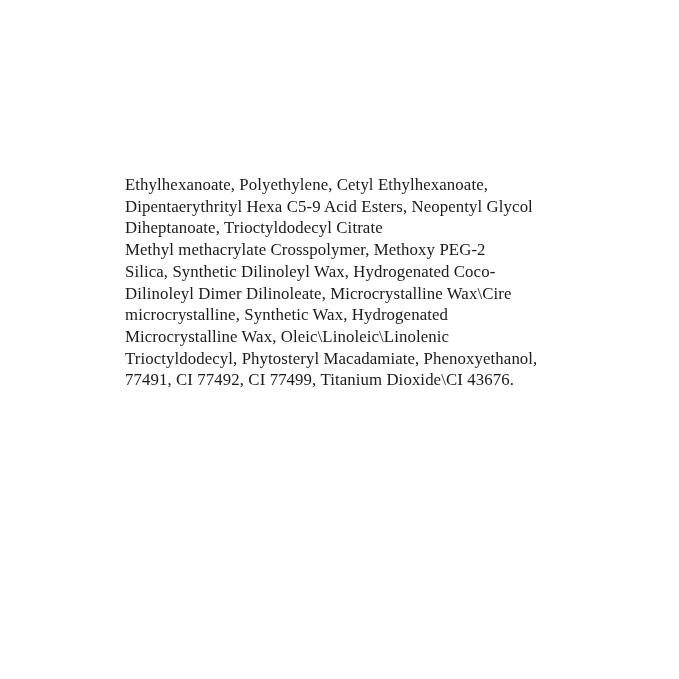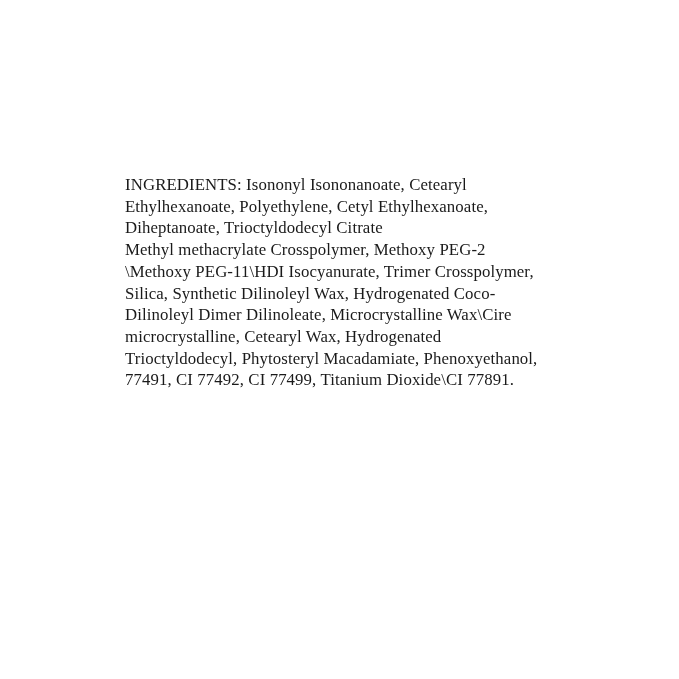--- a/index.html
+++ b/index.html
@@ -28,24 +28,24 @@
   }
   .ingredients-line {
     white-space: nowrap;
   }
 </style>
 </head>
 <body>
 
 <div class="page">
   <div class="ingredients-block">
-    <div class="ingredients-line">INGREDIENTS: Isononyl Isononanoate, Cetearyl</div>
     <div class="ingredients-line">Ethylhexanoate, Polyethylene, Cetyl Ethylhexanoate,</div>
+    <div class="ingredients-line">Dipentaerythrityl Hexa C5-9 Acid Esters, Neopentyl Glycol</div>
     <div class="ingredients-line">Diheptanoate, Trioctyldodecyl Citrate</div>
     <div class="ingredients-line">Methyl methacrylate Crosspolymer, Methoxy PEG-2</div>
-    <div class="ingredients-line">\Methoxy PEG-11\HDI Isocyanurate, Trimer Crosspolymer,</div>
     <div class="ingredients-line">Silica, Synthetic Dilinoleyl Wax, Hydrogenated Coco-</div>
     <div class="ingredients-line">Dilinoleyl Dimer Dilinoleate, Microcrystalline Wax\Cire</div>
-    <div class="ingredients-line">microcrystalline, Cetearyl Wax, Hydrogenated</div>
+    <div class="ingredients-line">microcrystalline, Synthetic Wax, Hydrogenated</div>
+    <div class="ingredients-line">Microcrystalline Wax, Oleic\Linoleic\Linolenic</div>
     <div class="ingredients-line">Trioctyldodecyl, Phytosteryl Macadamiate, Phenoxyethanol,</div>
-    <div class="ingredients-line">77491, CI 77492, CI 77499, Titanium Dioxide\CI 77891.</div>
+    <div class="ingredients-line">77491, CI 77492, CI 77499, Titanium Dioxide\CI 43676.</div>
   </div>
 </div>
 
 </body></html>

